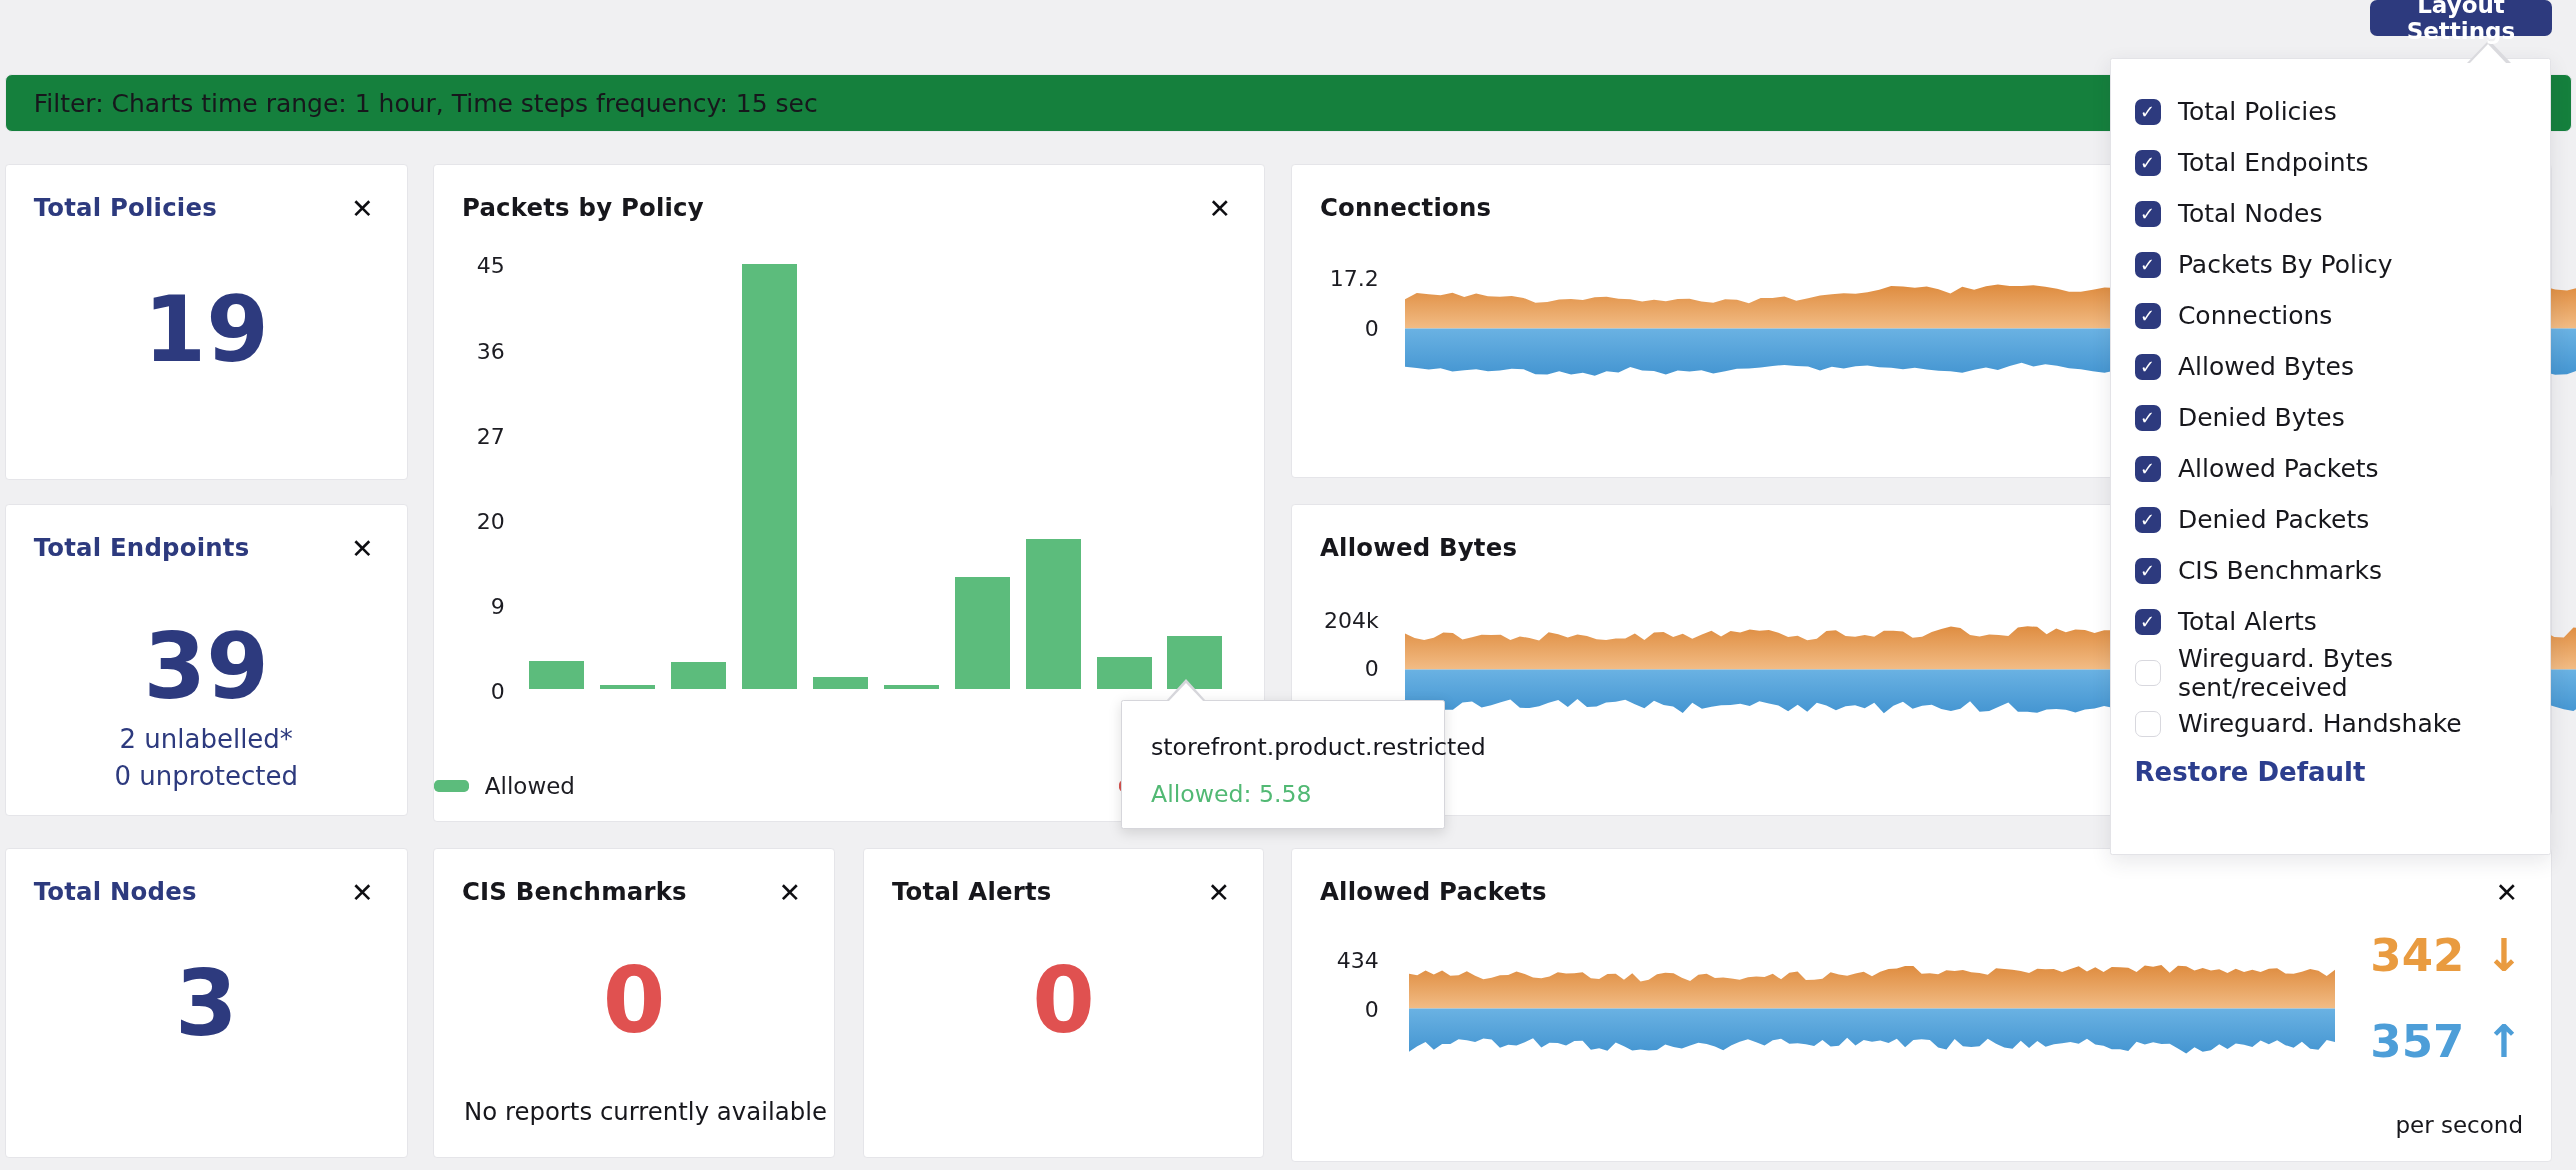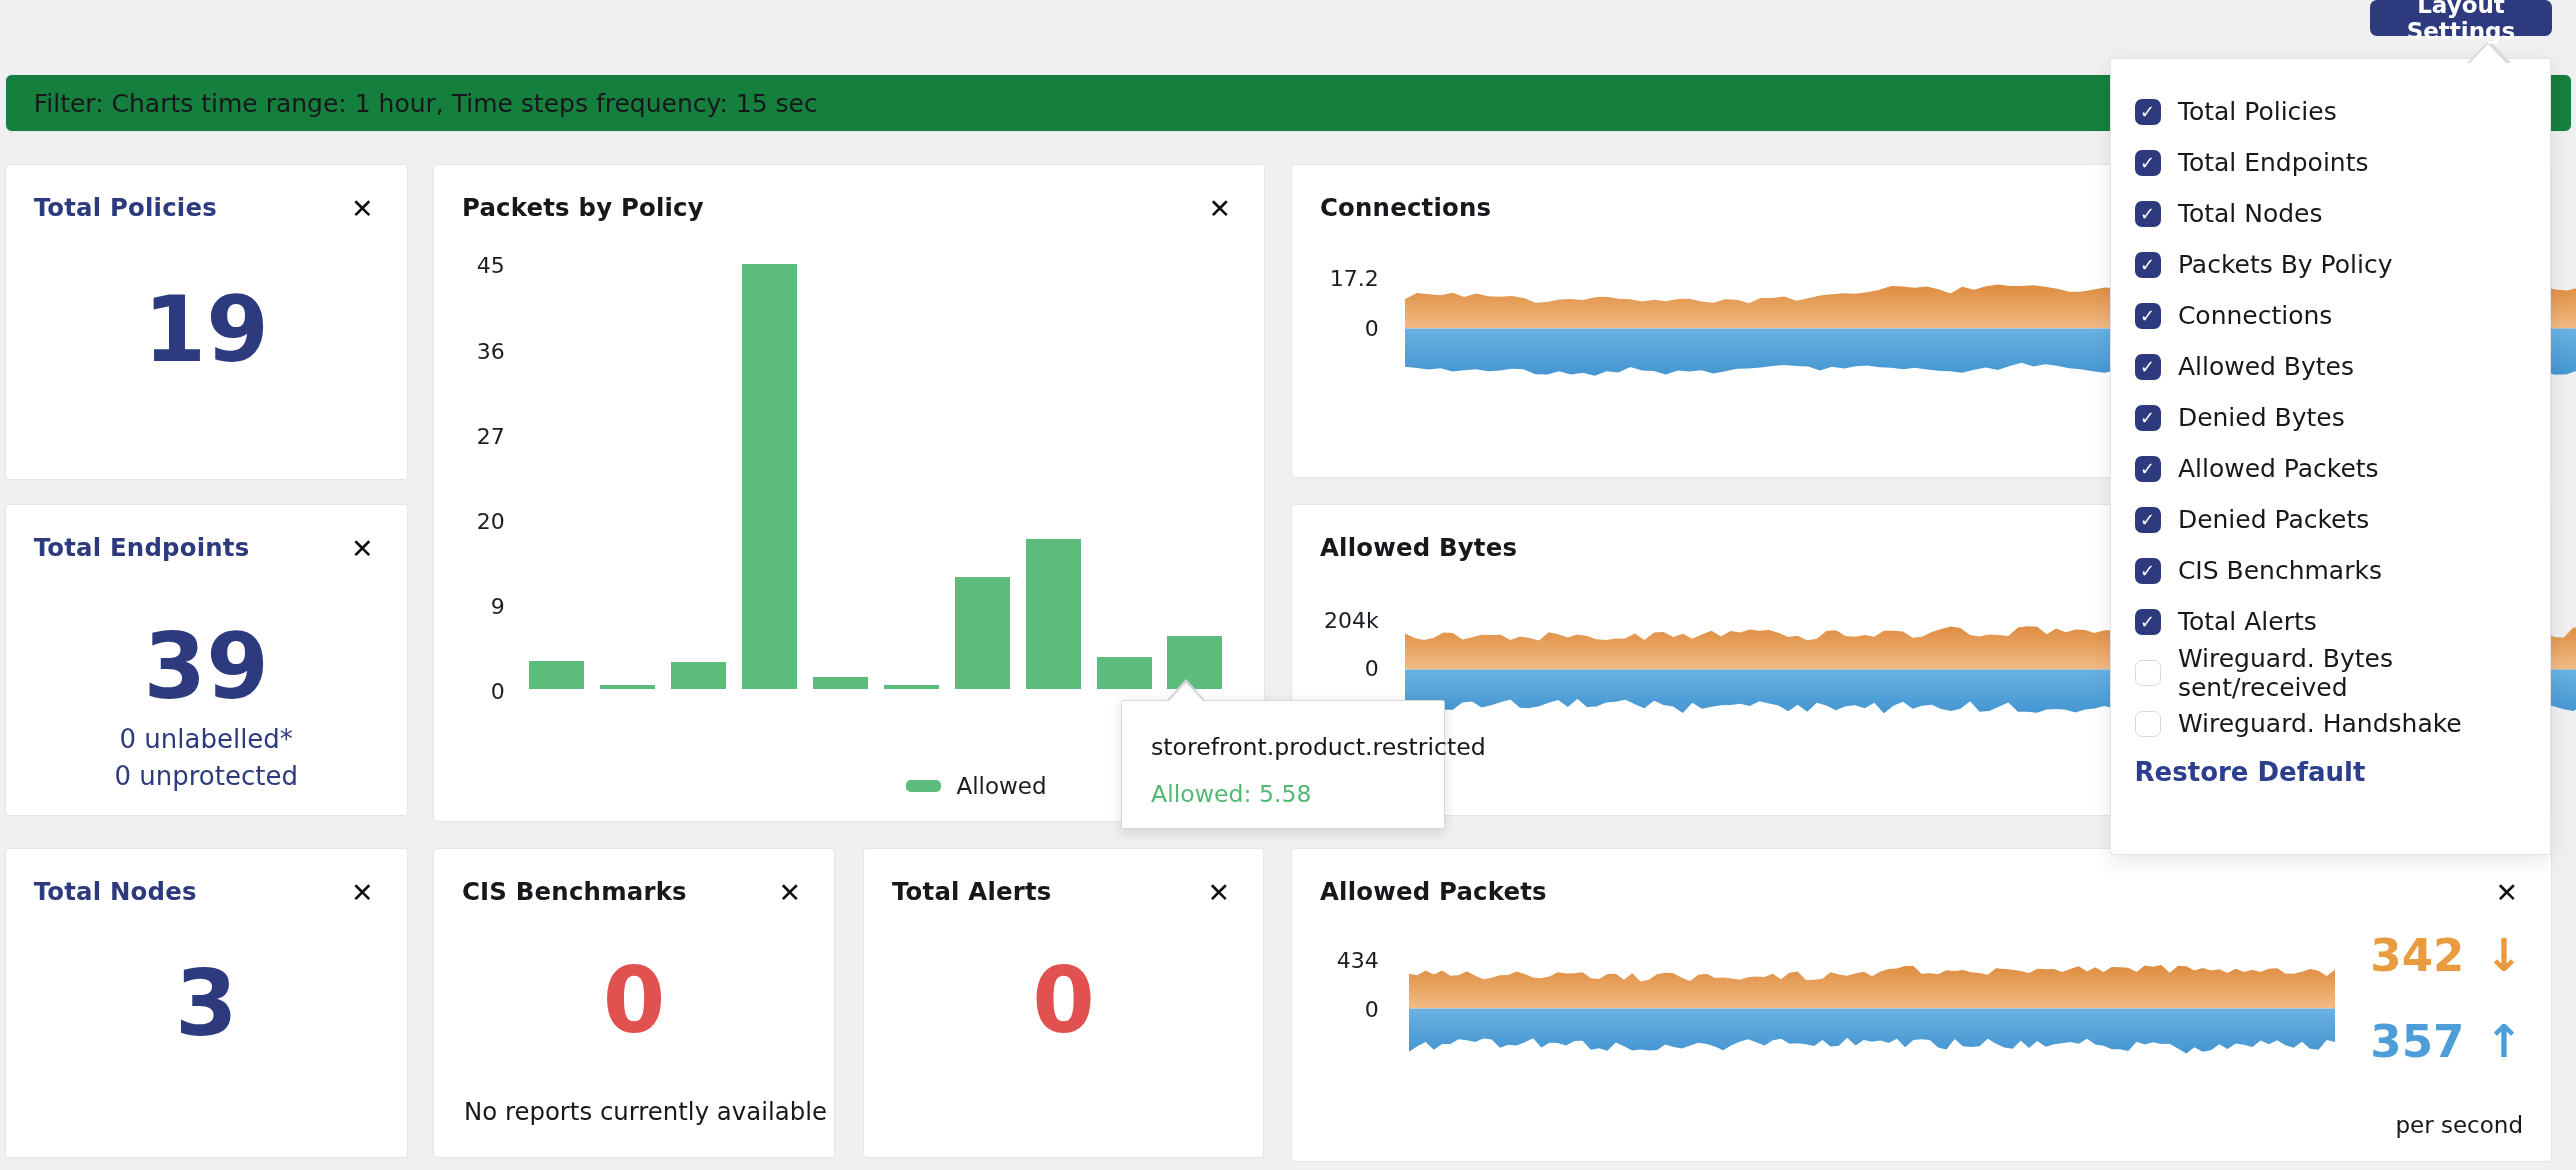--- a/index.html
+++ b/index.html
@@ -44,21 +44,21 @@
   .menu-check.unchecked{background:#fff;border:1.6px solid #d8d8de;}
   .menu-label{font-size:25px;color:#17171c;}
   .menu-link{height:46px;display:flex;align-items:center;font-size:26px;font-weight:700;color:#2c3e8e;cursor:pointer;}
   #menu-caret-outer{position:absolute;left:2467px;top:40px;width:0;height:0;z-index:51;
     border-left:22px solid transparent;border-right:22px solid transparent;border-bottom:23px solid #dadade;}
   #menu-caret-inner{position:absolute;left:2469px;top:44px;width:0;height:0;z-index:52;
     border-left:19.7px solid transparent;border-right:19.7px solid transparent;border-bottom:20.5px solid #fff;}
   
   .axis-label{position:absolute;left:15.8px;width:55px;text-align:right;font-size:22px;color:#1c1c22;line-height:27px;}
   .bar{position:absolute;background:#5cbc7c;}
-  .legend{position:absolute;left:0;right:4px;top:608px;display:flex;justify-content:flex-end;align-items:center;gap:81px;}
+  .legend{position:absolute;left:0;right:13px;top:608px;display:flex;justify-content:space-between;align-items:center;gap:81px;}
   .legend-item{display:flex;align-items:center;gap:15.8px;font-size:23px;color:#1c1c22;}
   .swatch{width:35px;height:11.8px;border-radius:4.7px;}
   
   .area-ylab{position:absolute;left:15.8px;width:71px;text-align:right;font-size:22px;color:#1c1c22;line-height:27px;}
   .area-svg{position:absolute;}
   
   .ap-stat{position:absolute;right:28px;display:flex;align-items:center;gap:21px;font-size:45px;font-weight:700;line-height:1;}
   #ap-rx{top:84px;color:#e99b40;}
   #ap-tx{top:170px;color:#4d9ed8;}
   #ap-unit{position:absolute;right:28px;top:263px;font-size:23px;color:#17171c;}
@@ -147,21 +147,21 @@
       </defs>
       <path d="M0,87L0.0,49.6L15.0,41.9L30.1,43.5L45.1,44.8L60.2,41.4L75.2,46.8L90.3,42.5L105.3,45.8L120.4,46.5L135.4,45.5L150.5,48.1L165.5,54.1L180.6,53.3L195.6,50.0L210.7,49.5L225.7,50.8L240.8,47.3L255.8,46.6L270.9,49.2L285.9,49.9L301.0,52.6L316.0,50.4L331.0,52.4L346.1,49.3L361.1,49.2L376.2,52.6L391.2,54.2L406.3,49.7L421.3,50.4L436.4,54.7L451.4,48.0L466.5,48.2L481.5,46.3L496.6,51.8L511.6,48.4L526.7,45.0L541.7,43.5L556.8,42.2L571.8,42.9L586.9,40.8L601.9,37.7L617.0,33.0L632.0,33.5L647.0,35.1L662.1,33.7L677.1,37.1L692.2,42.4L707.2,34.0L722.3,37.8L737.3,33.4L752.4,31.0L767.4,32.9L782.5,32.8L797.5,32.0L812.6,34.0L827.6,36.5L842.7,40.2L857.7,40.1L872.8,37.6L887.8,34.8L902.9,35.4L917.9,34.1L933.0,35.7L948.0,31.9L963.0,36.2L978.1,36.5L993.1,40.8L1008.2,39.9L1023.2,45.4L1038.3,47.9L1053.3,46.0L1068.4,47.0L1083.4,47.6L1098.5,45.6L1113.5,48.9L1128.6,44.4L1143.6,43.1L1158.7,41.4L1173.7,41.6L1188.8,38.5L1203.8,45.0L1218.9,38.9L1233.9,39.1L1249.0,37.3L1264.0,42.7L1279.0,40.0L1294.1,40.0L1309.1,42.8L1324.2,43.5L1339.2,43.1L1354.3,41.9L1369.3,42.0L1384.4,41.3L1399.4,38.7L1414.5,39.8L1429.5,36.9L1444.6,33.2L1459.6,37.5L1474.7,38.5L1489.7,34.9L1504.8,40.6L1519.8,41.4L1534.9,37.5L1549.9,33.8L1565.0,35.9L1580.0,40.3L1580,87Z" fill="url(#grad-up-1)"></path>
       <path d="M0,87L0.0,135.4L15.0,137.0L30.1,138.8L45.1,137.4L60.2,141.4L75.2,139.9L90.3,138.7L105.3,141.0L120.4,140.3L135.4,137.9L150.5,138.7L165.5,144.8L180.6,145.4L195.6,141.1L210.7,145.1L225.7,143.0L240.8,146.8L255.8,141.0L270.9,142.8L285.9,135.6L301.0,140.1L316.0,140.7L331.0,145.3L346.1,140.1L361.1,141.5L376.2,139.9L391.2,144.1L406.3,141.1L421.3,137.8L436.4,137.7L451.4,136.4L466.5,134.3L481.5,133.1L496.6,134.6L511.6,135.1L526.7,140.1L541.7,135.3L556.8,137.5L571.8,134.7L586.9,133.7L601.9,136.0L617.0,136.7L632.0,138.7L647.0,136.8L662.1,138.8L677.1,140.5L692.2,141.1L707.2,143.1L722.3,139.3L737.3,136.3L752.4,139.6L767.4,134.5L782.5,130.3L797.5,135.0L812.6,132.3L827.6,134.1L842.7,137.2L857.7,138.5L872.8,141.0L887.8,142.9L902.9,139.7L917.9,140.5L933.0,139.4L948.0,141.3L963.0,140.9L978.1,139.0L993.1,137.4L1008.2,138.7L1023.2,134.1L1038.3,135.1L1053.3,132.6L1068.4,137.2L1083.4,136.3L1098.5,136.7L1113.5,139.0L1128.6,143.5L1143.6,141.5L1158.7,141.5L1173.7,143.6L1188.8,142.0L1203.8,141.9L1218.9,141.4L1233.9,140.6L1249.0,138.2L1264.0,138.5L1279.0,142.5L1294.1,138.5L1309.1,138.6L1324.2,137.4L1339.2,133.8L1354.3,134.2L1369.3,137.2L1384.4,138.0L1399.4,138.1L1414.5,138.2L1429.5,139.3L1444.6,141.7L1459.6,145.6L1474.7,144.8L1489.7,139.7L1504.8,142.2L1519.8,141.2L1534.9,144.1L1549.9,142.6L1565.0,140.4L1580.0,143.9L1580,87Z" fill="url(#grad-dn-1)"></path>
     </svg>
 </section>
 
 <section class="card" style="left:4.7px;top:504px;width:403px;height:312px;">
   <h2 class="card-title indigo" style="margin:0;">Total Endpoints</h2>
   <span class="card-close">✕</span>
   <div class="big-number" style="top:117px;">39</div>
-  <div class="sub-line" style="top:221px;">0 unlabelled*</div>
+  <div class="sub-line" style="top:221px;">2 unlabelled*</div>
   <div class="sub-line" style="top:258px;">0 unprotected</div>
 </section>
 
 <section class="card" id="card-allowed-bytes" style="left:1291px;top:504px;width:1261px;height:312px;">
   <h2 class="card-title" style="margin:0;">Allowed Bytes</h2>
   <span class="card-close">✕</span>
   <div class="area-ylab" style="top:102px;">204k</div>
   <div class="area-ylab" style="top:150px;">0</div>
   <svg class="area-svg" style="left:113px;top:95px;" width="1245" height="138" viewBox="0 0 1580 175">
       <defs>

